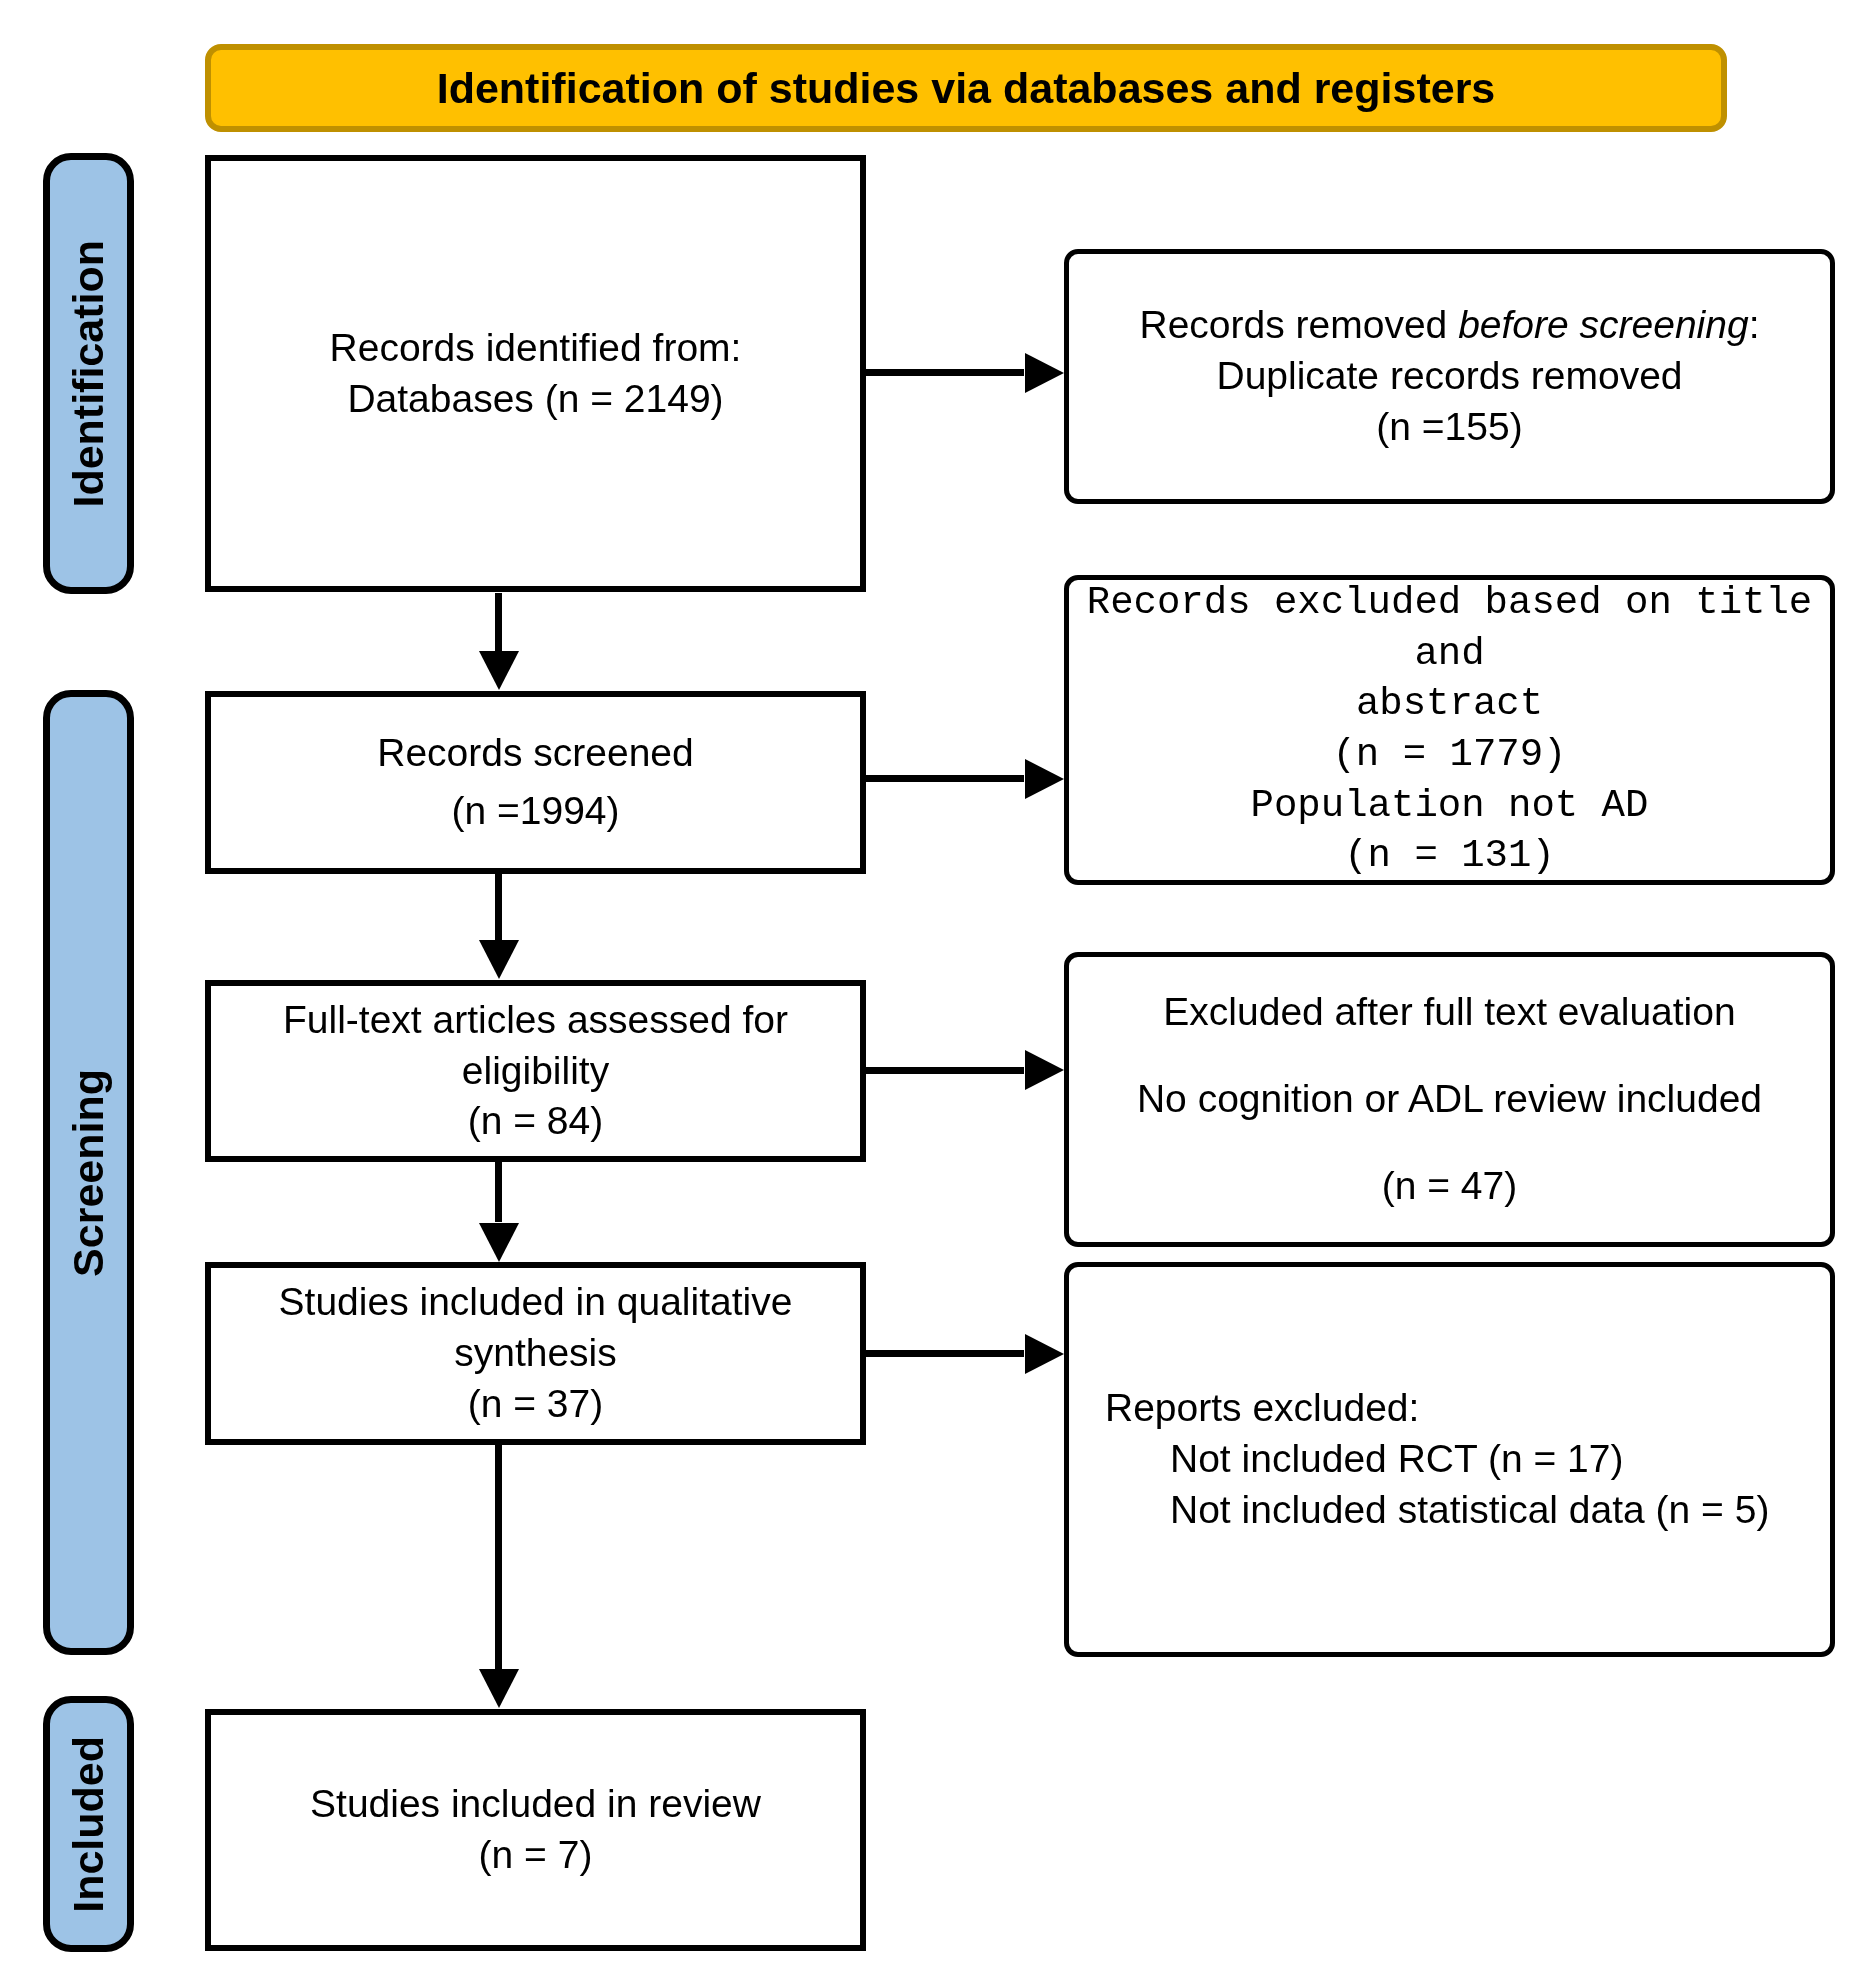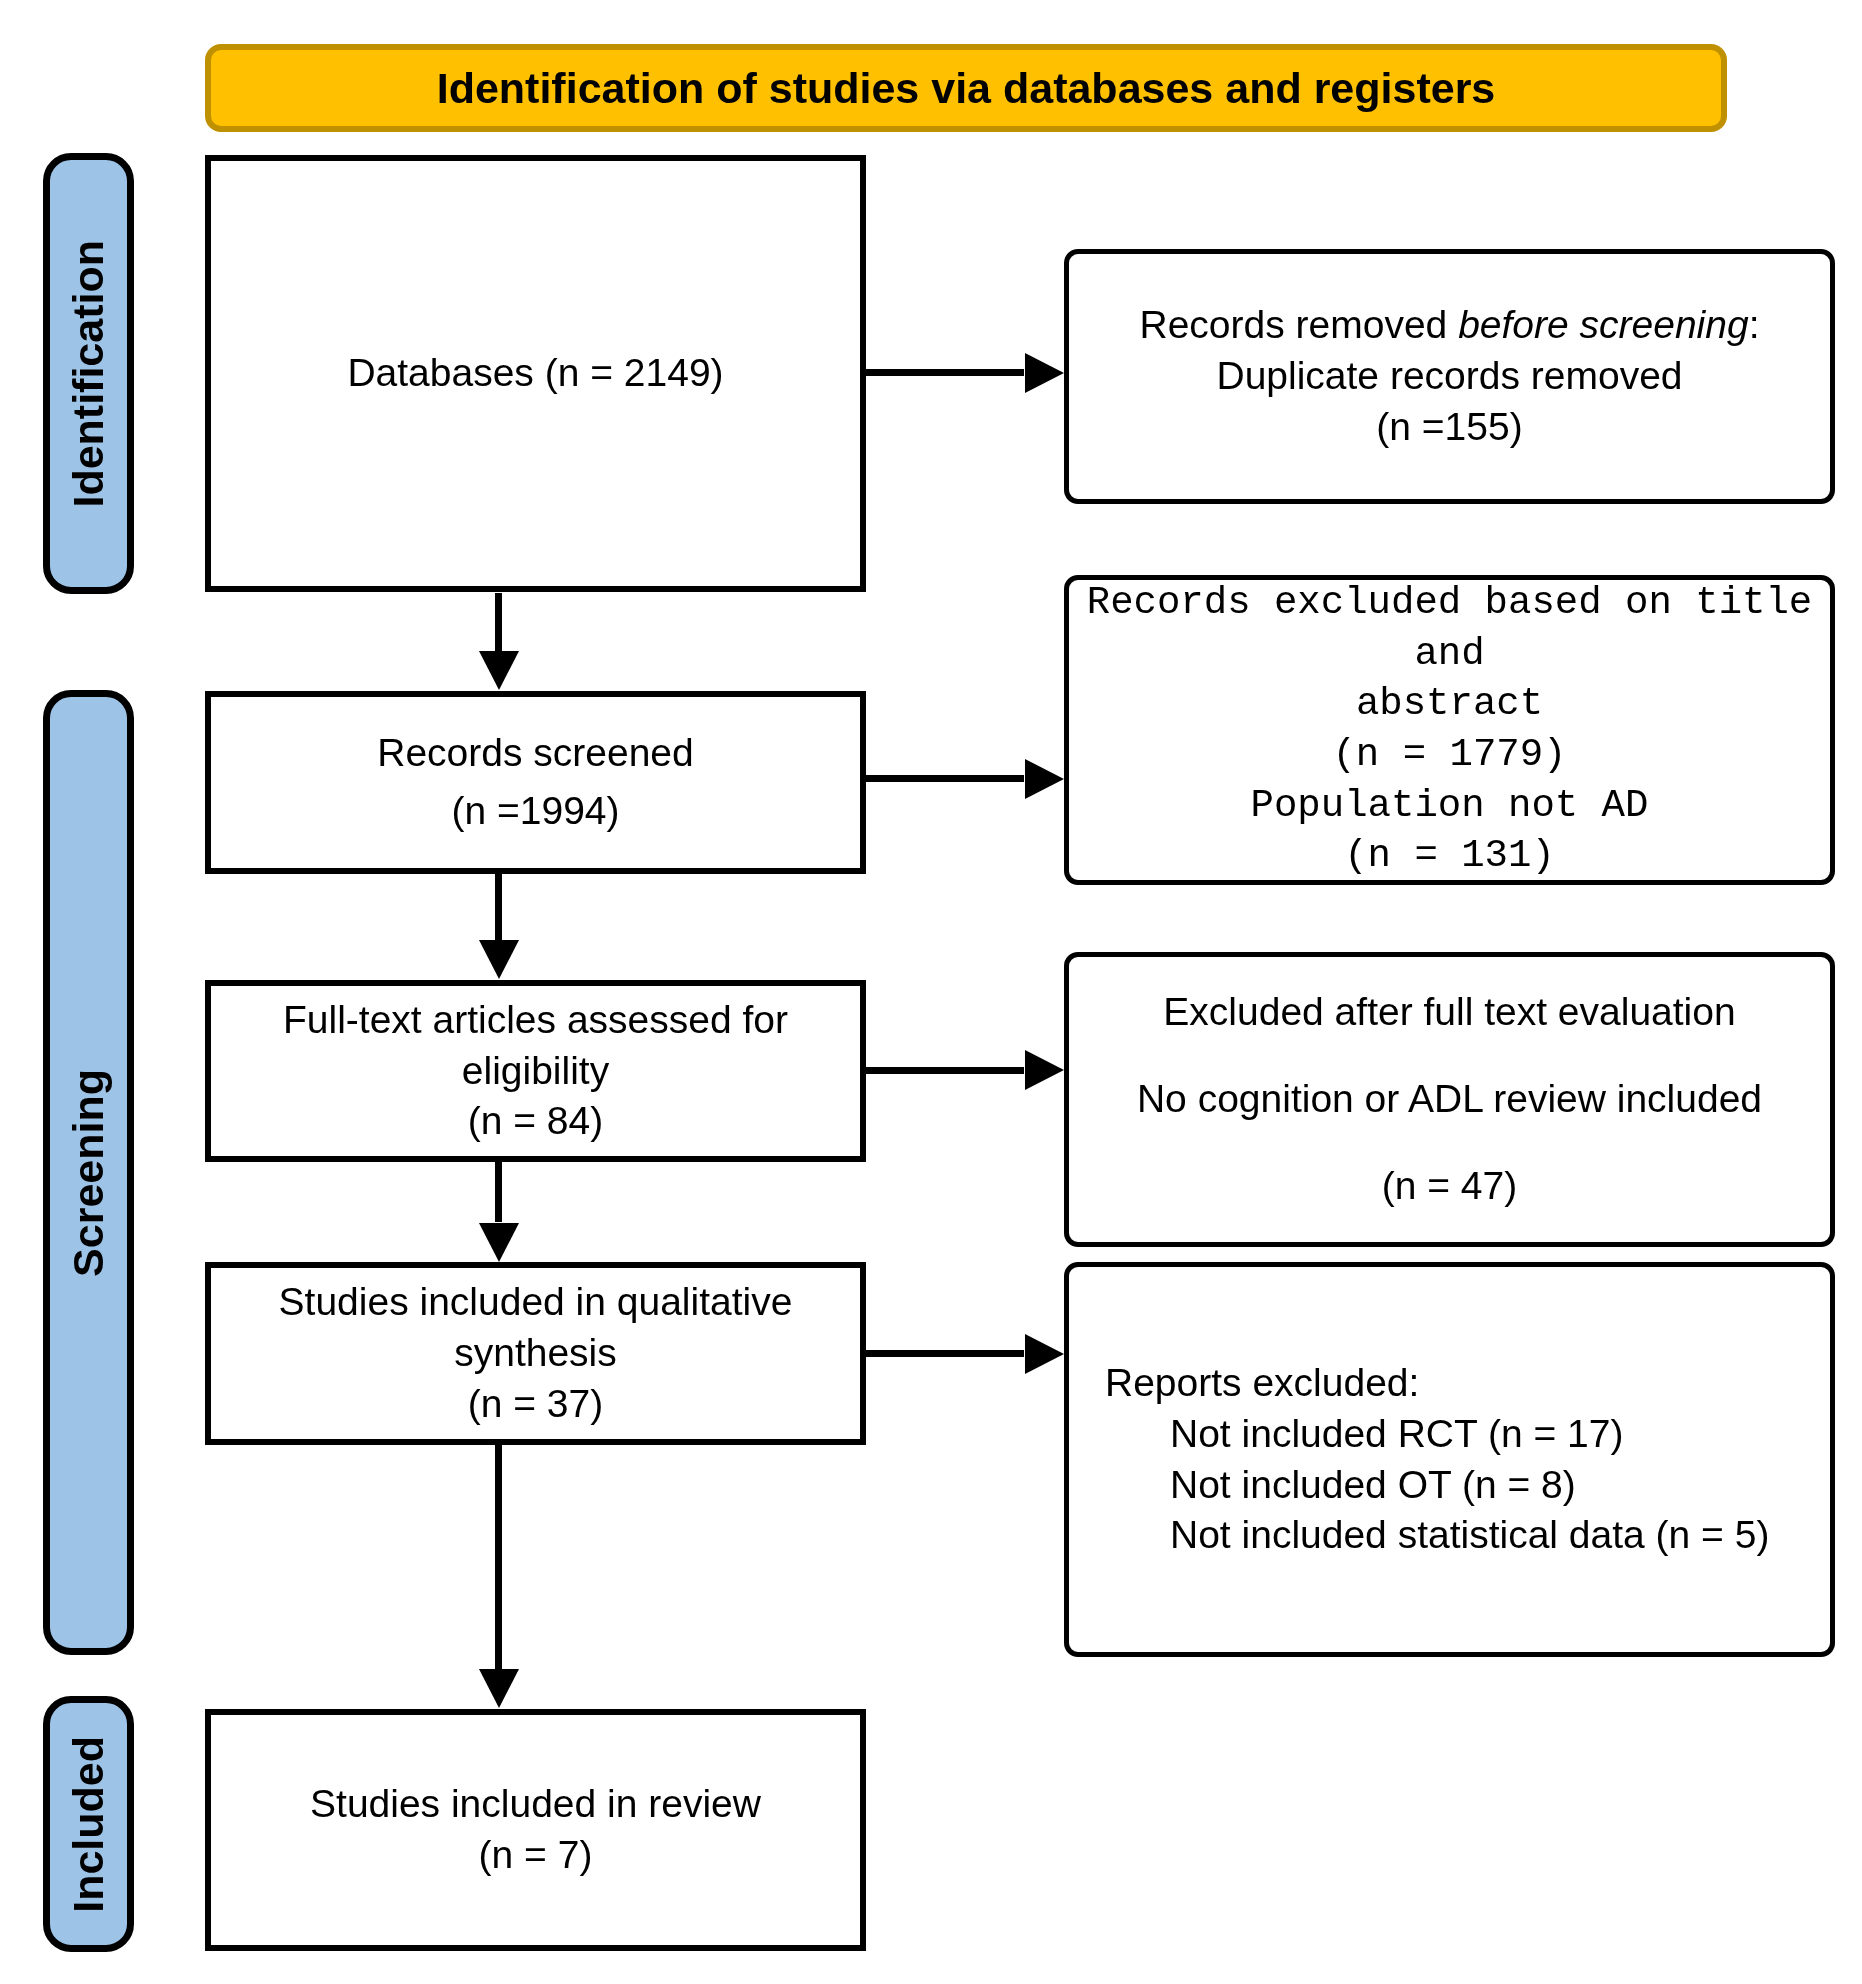--- a/index.html
+++ b/index.html
@@ -88,20 +88,21 @@
     <span class="vlabel">Identification</span>
   </div>
   <div class="phase" id="phase-screening">
     <span class="vlabel">Screening</span>
   </div>
   <div class="phase" id="phase-included">
     <span class="vlabel">Included</span>
   </div>
 
   <div class="box left-col" id="box-l1">
+    <div>Records identified from:</div>
     <div>Databases (n = 2149)</div>
   </div>
 
   <div class="box left-col" id="box-l2">
     <div>Records screened</div>
     <div>(n =1994)</div>
   </div>
 
   <div class="box left-col" id="box-l3">
     <div>Full-text articles assessed for</div>
@@ -136,21 +137,20 @@
 
   <div class="box right-col" id="box-r3">
     <div>Excluded after full text evaluation</div>
     <div>No cognition or ADL review included</div>
     <div>(n = 47)</div>
   </div>
 
   <div class="box right-col" id="box-r4">
     <div>Reports excluded:</div>
     <div class="indent">Not included RCT (n = 17)</div>
-    <div class="indent">Not included OT (n = 8)</div>
     <div class="indent">Not included statistical data (n = 5)</div>
   </div>
 
   <div class="v-stem" id="a1-stem"></div>
   <div class="v-head" id="a1-head"></div>
   <div class="v-stem" id="a2-stem"></div>
   <div class="v-head" id="a2-head"></div>
   <div class="v-stem" id="a3-stem"></div>
   <div class="v-head" id="a3-head"></div>
   <div class="v-stem" id="a4-stem"></div>

